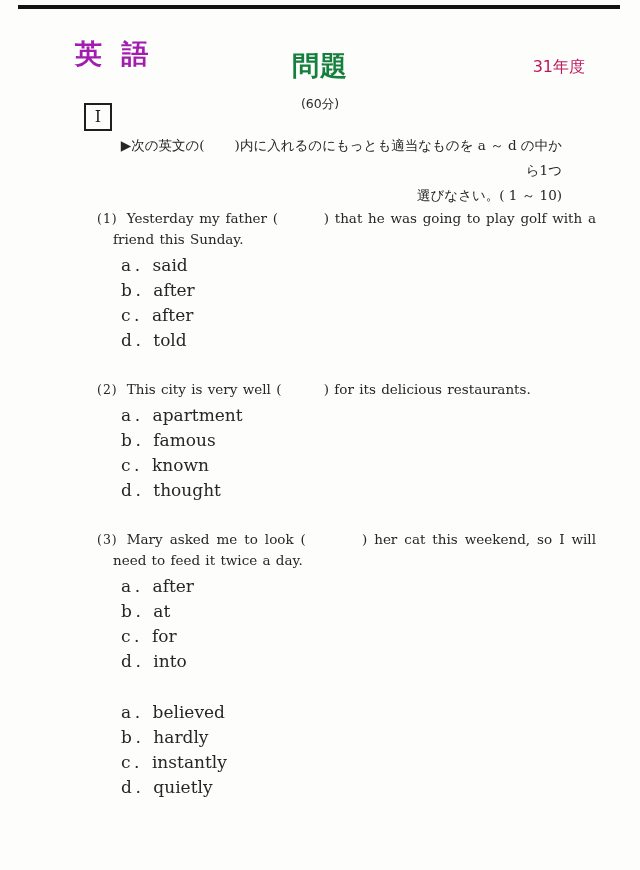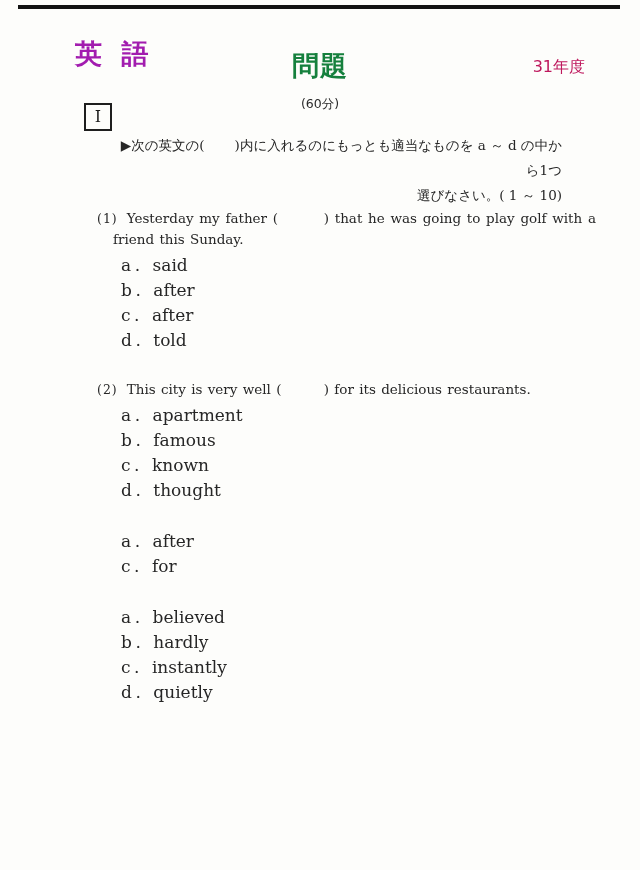--- a/index.html
+++ b/index.html
@@ -165,26 +165,29 @@
 
   <div class="option"><span class="opt-label">b.</span><span class="opt-word">famous</span></div>
 
   <div class="option"><span class="opt-label">c.</span><span class="opt-word">known</span></div>
 
   <div class="option"><span class="opt-label">d.</span><span class="opt-word">thought</span></div>
 </div>
   </div>
 
   <div class="question">
+    <p class="stem"><span class="q-num">(3)</span><span class="q-text">Mary asked me to look (&nbsp;&nbsp;&nbsp;&nbsp;&nbsp;&nbsp;&nbsp;&nbsp;) her cat this weekend, so I will need to feed it twice a day.</span></p>
     <div class="options">
   <div class="option"><span class="opt-label">a.</span><span class="opt-word">after</span></div>
 
+  <div class="option"><span class="opt-label">b.</span><span class="opt-word">at</span></div>
 
   <div class="option"><span class="opt-label">c.</span><span class="opt-word">for</span></div>
 
+  <div class="option"><span class="opt-label">d.</span><span class="opt-word">into</span></div>
 </div>
   </div>
 
   <div class="question">
     <div class="options">
   <div class="option"><span class="opt-label">a.</span><span class="opt-word">believed</span></div>
 
   <div class="option"><span class="opt-label">b.</span><span class="opt-word">hardly</span></div>
 
   <div class="option"><span class="opt-label">c.</span><span class="opt-word">instantly</span></div>

